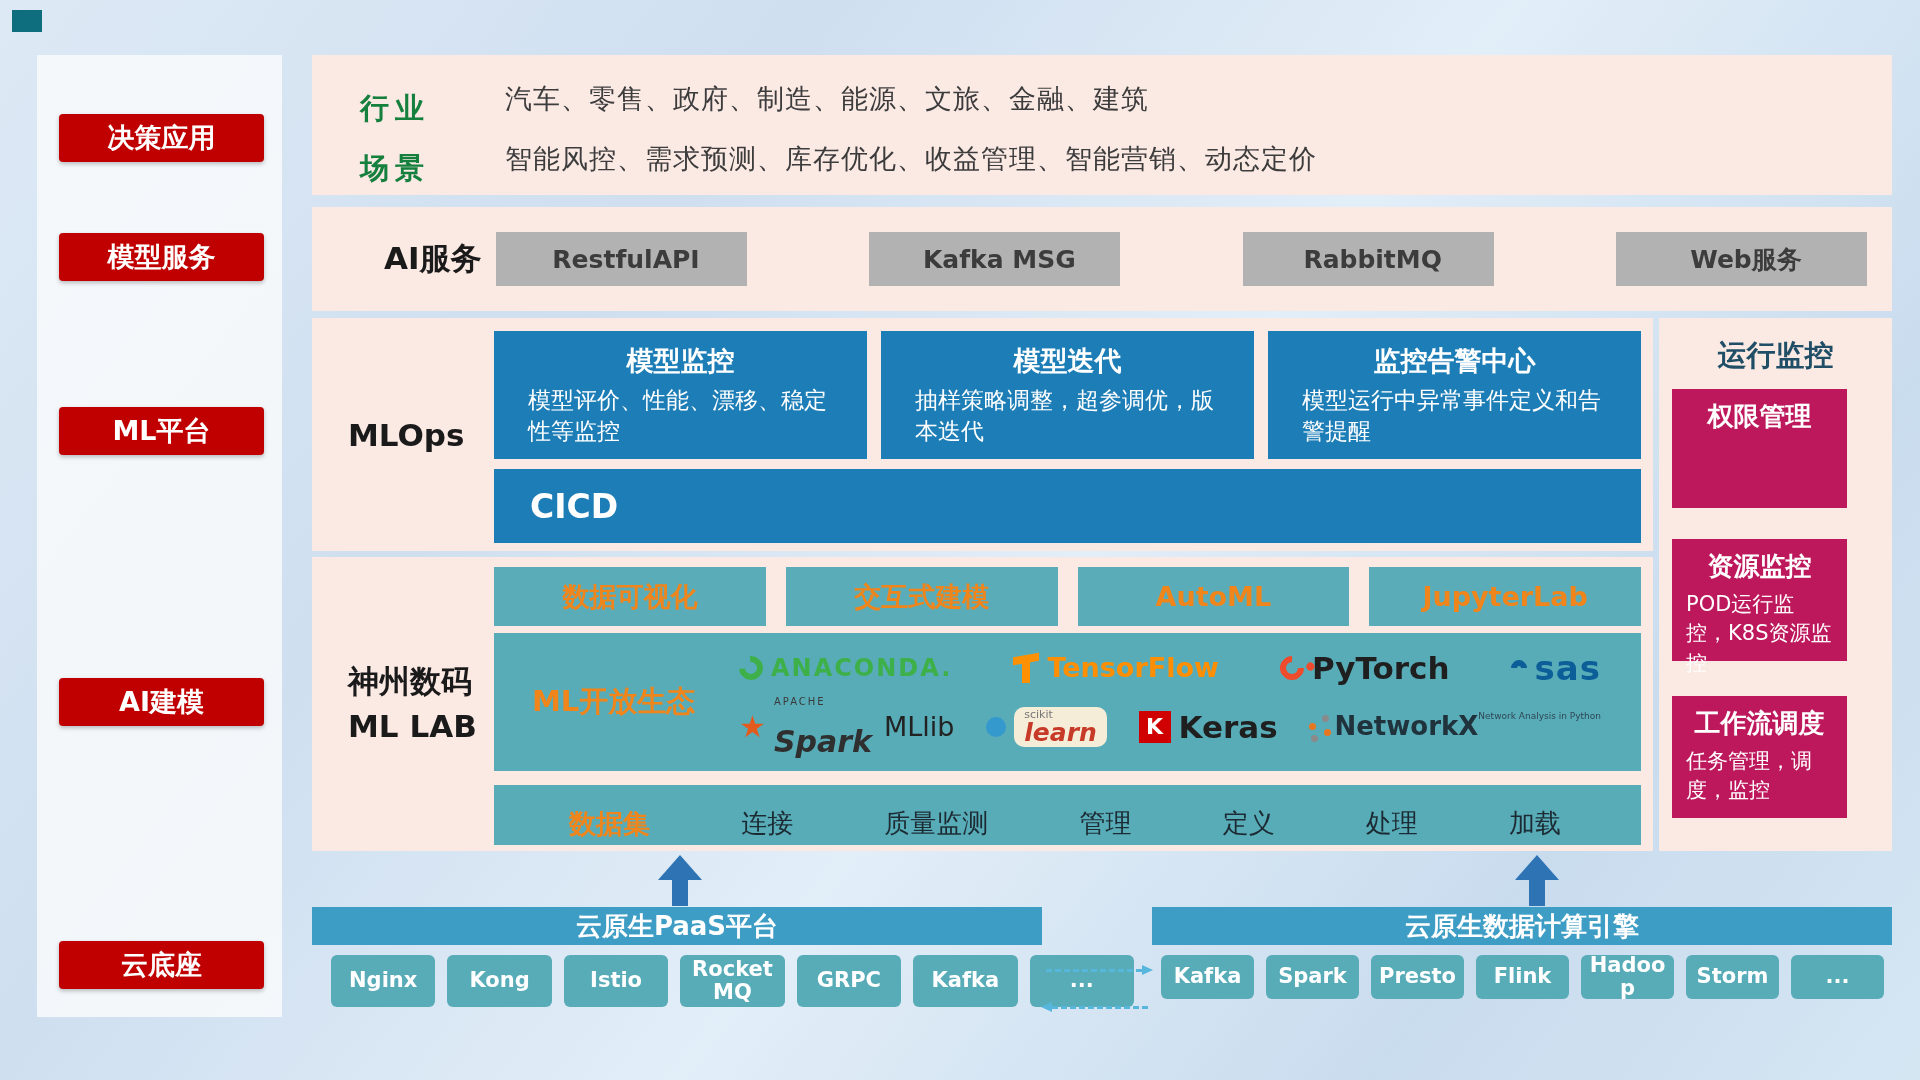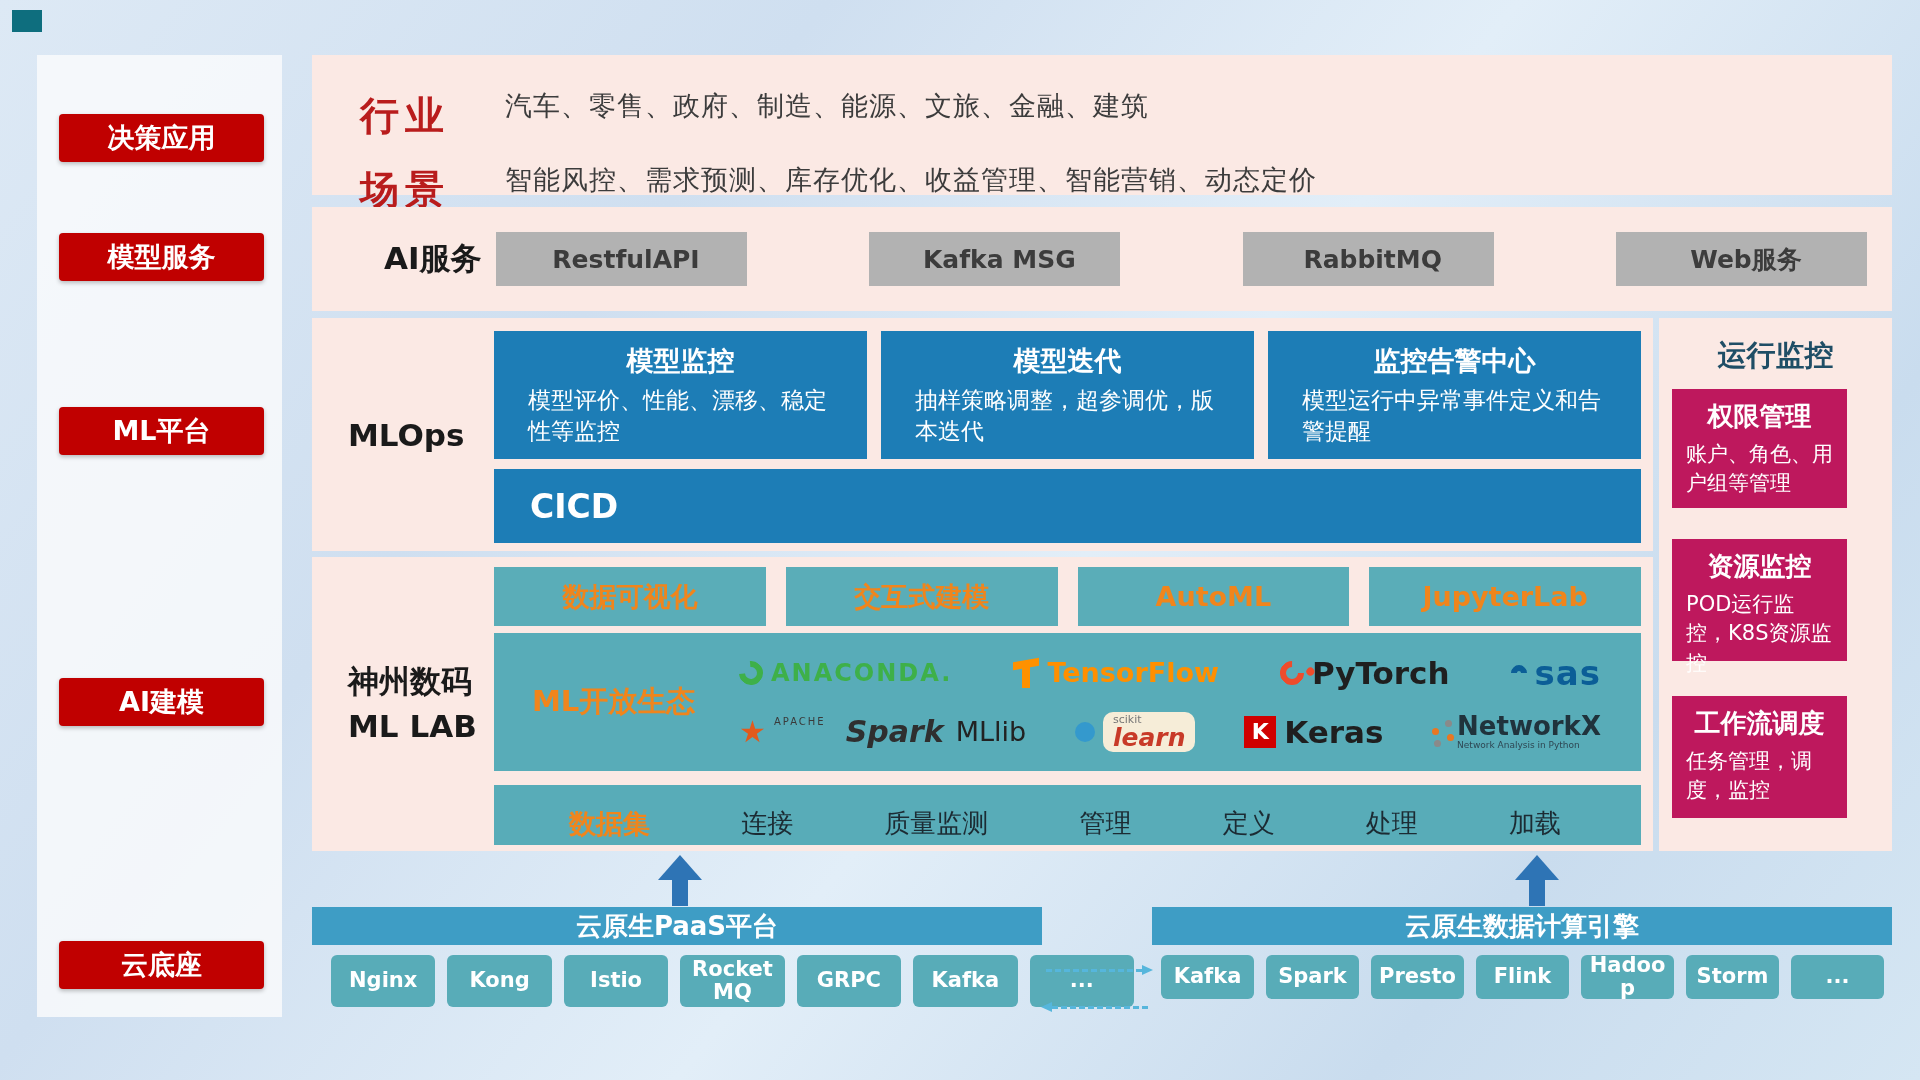--- a/index.html
+++ b/index.html
@@ -20,21 +20,21 @@
     position:absolute; left:22px; width:205px; height:48px; background:#c00000; border-radius:4px;
     color:#fff; font-weight:bold; font-size:27px; display:flex; align-items:center; justify-content:center;
     box-shadow:0 2px 4px rgba(0,0,0,0.25);
   }
   .badge1{top:59px} .badge2{top:178px} .badge3{top:352px} .badge4{top:623px} .badge5{top:886px}
 
   
   .panel { position:absolute; background:#fbe9e4; }
   .p-ind { left:312px; top:55px; width:1580px; height:140px; display:flex; flex-direction:column; justify-content:space-around; padding:14px 0 14px 48px; }
   .ind-row { display:flex; align-items:center; }
-  .ind-label { width:145px; font-weight:bold; font-size:39px; color:#b91c1c; letter-spacing:6px;margin-top:20px; }
+  .ind-label { width:145px; font-weight:bold; font-size:29px; color:#15803d; letter-spacing:6px;margin-top:20px; }
   .ind-text { font-size:27px; color:#3c3c3c; letter-spacing:1px; }
 
   .p-ai { left:312px; top:207px; width:1580px; height:104px; }
   .ai-label { position:absolute; left:48px; top:50%; transform:translateY(-50%); font-weight:bold; font-size:31px; color:#1a1a1a;margin-left:24px; }
   .ai-btn-row { position:absolute; left:184px; top:50%; transform:translateY(-50%); width:1371px; display:flex; justify-content:space-between; }
   .gray-btn { width:251px; height:54px; background:#b2b2b2; color:#3c3c3c; font-weight:bold; font-size:25px; display:flex; align-items:center; justify-content:center;padding-left:9px; }
 
   .p-mlops { left:312px; top:318px; width:1341px; height:233px; }
   .mlops-label { position:absolute; left:36px; top:50%; transform:translateY(-50%); font-weight:bold; font-size:31px; color:#1a1a1a; }
   .blue-cards { position:absolute; left:182px; top:13px; width:1147px; display:flex; gap:14px; }
@@ -63,33 +63,33 @@
   .tf-icon { position:relative; width:26px; height:30px; display:inline-block; }
   .tf-icon::before { content:""; position:absolute; top:2px; left:0; width:26px; height:8px; background:#ff9100; transform:skewY(-10deg); }
   .tf-icon::after { content:""; position:absolute; top:6px; left:9px; width:8px; height:24px; background:#ff9100; }
   .tf-text { color:#ff8f00; font-weight:bold; font-size:27px; }
   .pt-icon { position:relative; width:24px; height:24px; border:6px solid #ee4c2c; border-top-color:transparent; border-radius:50%; transform:rotate(45deg); display:inline-block; }
   .pt-dot { position:absolute; width:8px; height:8px; background:#ee4c2c; border-radius:50%; top:-12px; left:14px; }
   .pt-text { color:#1f1f1f; font-weight:bold; font-size:31px; }
   .sas-swoosh { width:16px; height:16px; border:6px solid #0b5e97; border-left-color:transparent; border-bottom-color:transparent; border-radius:50%; transform:rotate(-45deg); display:inline-block; }
   .sas-text { color:#0b5e97; font-weight:bold; font-size:34px; letter-spacing:1px; }
   .spark-star { color:#e25a1c; font-size:30px; font-weight:bold; }
-  .spark-stack { display:inline-flex; flex-direction:row; line-height:1;gap:20px; }
+  .spark-stack { display:inline-flex; flex-direction:column; line-height:1;gap:20px; }
   .spark-prefix { font-size:10px; color:#3a3a3a; letter-spacing:2px; }
   .spark-text { font-size:30px; font-weight:bold; font-style:italic; color:#2f2f2f; }
   .mllib-text { font-size:27px; color:#222; margin-left:4px; }
   .sk-dot { width:20px; height:20px; background:#3499cd; border-radius:50%; display:inline-block; }
   .sk-pill { display:inline-flex; flex-direction:column; background:#f6edd8; border-radius:10px; padding:2px 10px; line-height:1; }
   .sk-prefix { font-size:11px; color:#777; }
   .sk-text { font-size:25px; font-weight:bold; font-style:italic; color:#c83a28; }
   .keras-box { width:32px; height:32px; background:#d00000; color:#fff; font-weight:bold; font-size:22px; display:inline-flex; align-items:center; justify-content:center; }
   .keras-text { font-size:31px; font-weight:bold; color:#1f1f1f; }
   .nx-icon { position:relative; width:7px; height:7px; background:#e87722; border-radius:50%; display:inline-block; margin-right:10px;
              box-shadow:13px -8px 0 #8a8a8a, 15px 6px 0 #e87722, 2px 12px 0 #8a8a8a; }
-  .nx-stack { display:inline-flex; flex-direction:column; line-height:1.1; }
+  .nx-stack { display:inline-flex; flex-direction:row; line-height:1.1; }
   .nx-text { font-size:26px; color:#20333c; font-weight:bold; }
   .nx-sub { font-size:9px; color:#2e4753; }
 
   .dataset-row { position:absolute; left:182px; top:228px; width:1147px; height:60px; background:#58acb8; display:flex; align-items:center; justify-content:space-between; padding:17px 80px 0 75px; }
   .ds-label { color:#f0851c; font-weight:bold; font-size:27px; }
   .ds-item { color:#1c2b33; font-size:26px; }
 
   
   .p-monitor { left:1659px; top:318px; width:233px; height:533px; }
   .mon-title { position:absolute; top:18px; width:100%; text-align:center; font-weight:bold; font-size:29px; color:#1f4e66; }
@@ -248,21 +248,20 @@
       <span class="ds-item">定义</span>
       <span class="ds-item">处理</span>
       <span class="ds-item">加载</span>
     </div>
   </div>
 
   <div class="panel p-monitor">
     <div class="mon-title">运行监控</div>
     <div class="mon-card mon1">
       <div class="mc-title">权限管理</div>
-      <div class="mc-desc">账户、角色、用户组等管理</div>
     </div>
     <div class="mon-card mon2">
       <div class="mc-title">资源监控</div>
       <div class="mc-desc">POD运行监控，K8S资源监控</div>
     </div>
     <div class="mon-card mon3">
       <div class="mc-title">工作流调度</div>
       <div class="mc-desc">任务管理，调度，监控</div>
     </div>
   </div>

